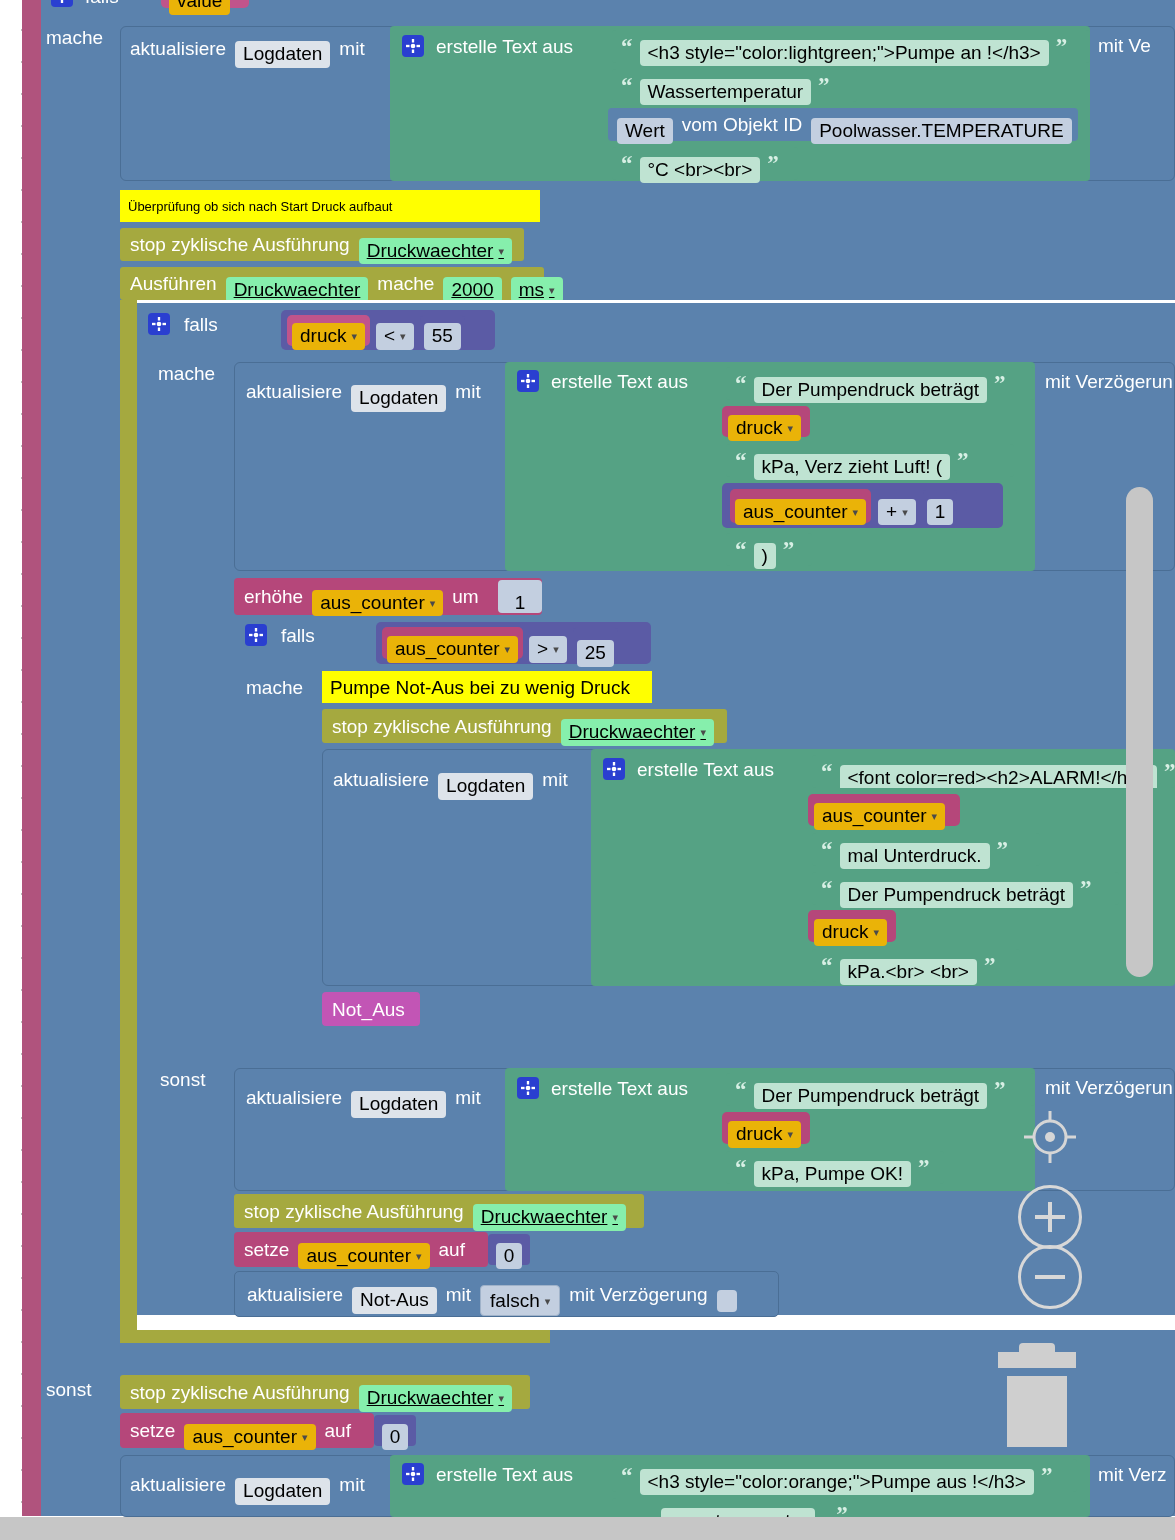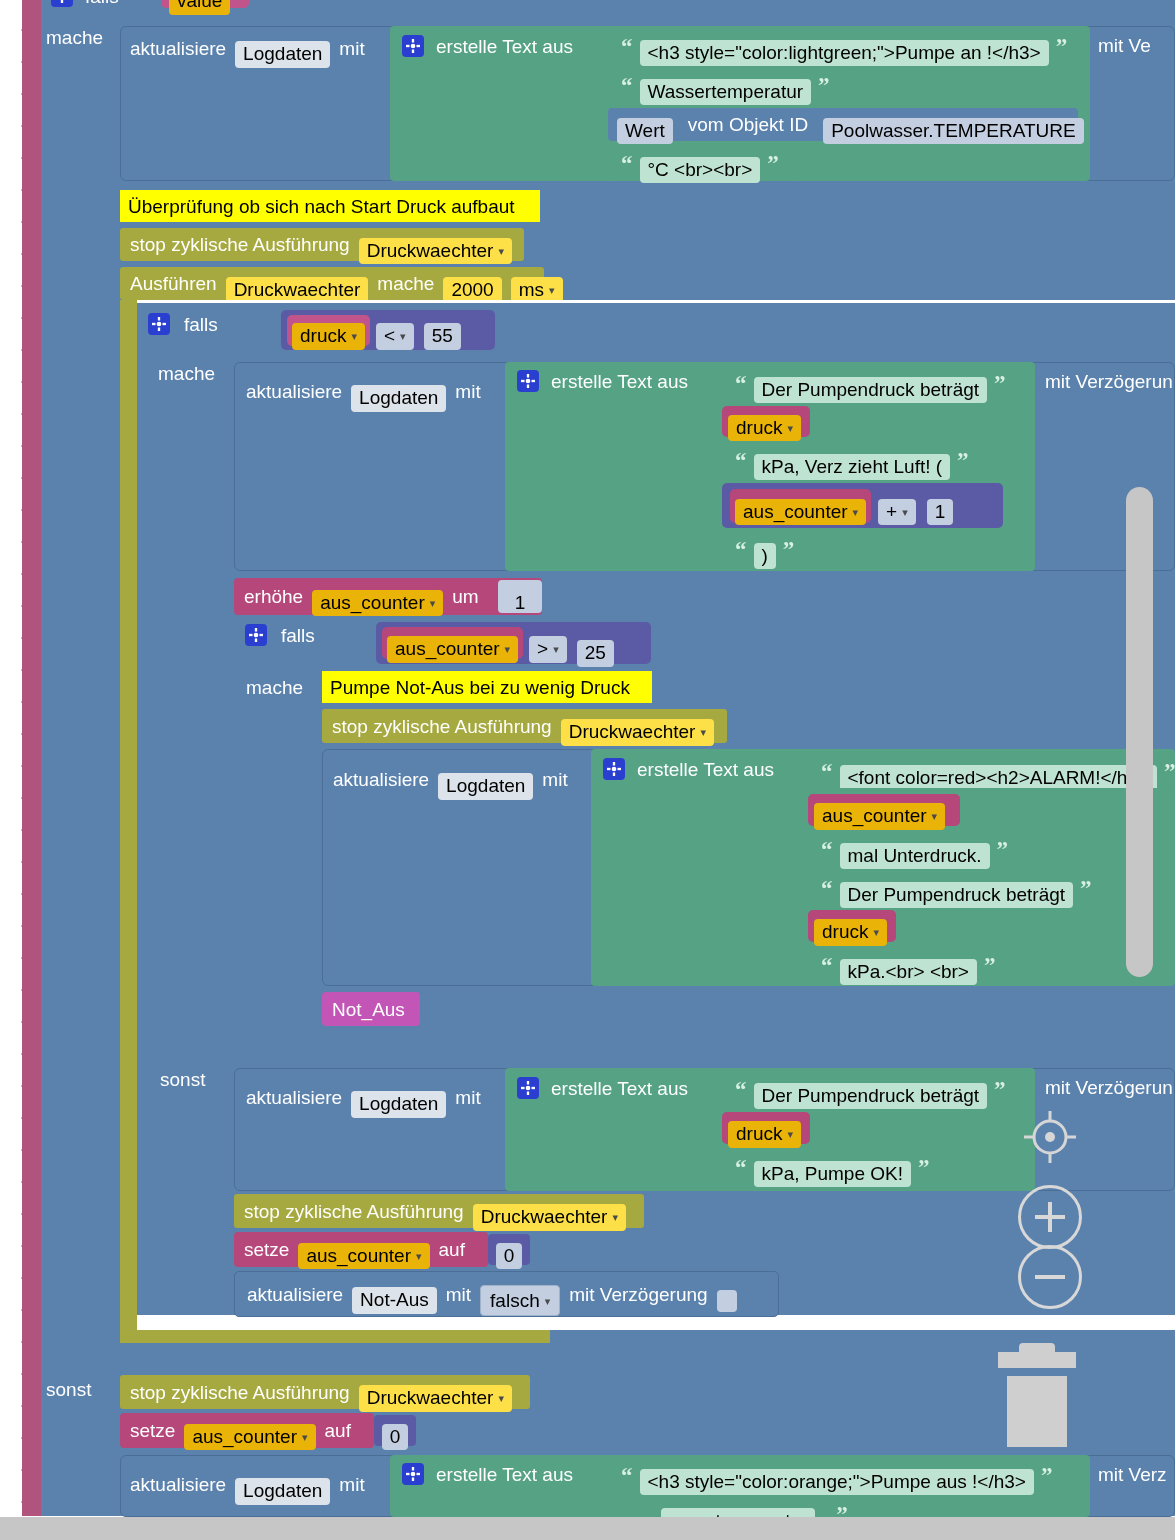--- a/index.html
+++ b/index.html
@@ -23,21 +23,21 @@
   .blk{position:absolute;box-sizing:border-box;}
   .lbl{color:#ffffff;font-size:19px;line-height:1;white-space:nowrap;}
   .lbl.dark{color:#000;}
 
   
   .field{
     display:inline-block;border-radius:4px;padding:3px 8px 4px;
     font-size:19px;line-height:1.05;color:#000;white-space:nowrap;vertical-align:middle;margin-top:13px;
   }
   .f-grey{background:#dde3ea;}
-  .f-olive{background:#fde047;}
+  .f-olive{background:#86efac;text-decoration:underline;}
   .f-pinklight{background:#eab308;}
   .f-greenlight{background:#bfe3d2;}
   .f-bluelight{background:#c3cfe0;}
   .caret{font-size:11px;color:#4a4a4a;margin-left:5px;vertical-align:2px;}
 
   
   .c-blue   {background:#5b82ad;}
   .c-blue-b {border:1px solid #4a6e95;}
   .c-olive  {background:#a5a93f;}
   .c-green  {background:#55a284;}
@@ -157,40 +157,40 @@
     </div>
   </div>
   <div class="blk c-green" style="left:612px;top:69px;width:245px;height:33px;border-radius:4px;">
     <div class="row" style="padding:0 9px;gap:7px;">
       <span class="q">“</span>
       <span class="field f-greenlight">Wassertemperatur</span>
       <span class="q">”</span>
     </div>
   </div>
   <div class="blk c-blue" style="left:608px;top:108px;width:470px;height:33px;border-radius:4px;">
-    <div class="row" style="padding:0 9px;gap:15px;">
+    <div class="row" style="padding:0 9px;gap:9px;">
       <span class="field f-bluelight">Wert</span>
       <span class="lbl">vom Objekt ID</span>
       <span class="field f-bluelight">Poolwasser.TEMPERATURE</span>
     </div>
   </div>
   <div class="blk c-green" style="left:612px;top:147px;width:186px;height:33px;border-radius:4px;">
     <div class="row" style="padding:0 9px;gap:7px;">
       <span class="q">“</span>
       <span class="field f-greenlight">°C &lt;br&gt;&lt;br&gt;</span>
       <span class="q">”</span>
     </div>
   </div>
   <div class="blk" style="left:1098px;top:36px;">
     <span class="lbl">mit Ve</span>
   </div>
 
   <div class="blk c-yellow" style="left:120px;top:190px;width:420px;height:32px;">
     <div class="row" style="padding:0 8px;">
-      <span class="lbl dark" style="font-size:19px;">Überprüfung ob sich nach Start Druck aufbaut</span>
+      <span class="lbl dark" style="font-size:13px;">Überprüfung ob sich nach Start Druck aufbaut</span>
     </div>
   </div>
 
   <div class="blk c-olive" style="left:120px;top:228px;width:404px;height:33px;border-radius:3px;">
     <div class="row" style="padding:0 10px;gap:9px;">
       <span class="lbl">stop zyklische Ausführung</span>
       <span class="field f-olive">Druckwaechter<i class="caret">▾</i></span>
     </div>
   </div>
 

